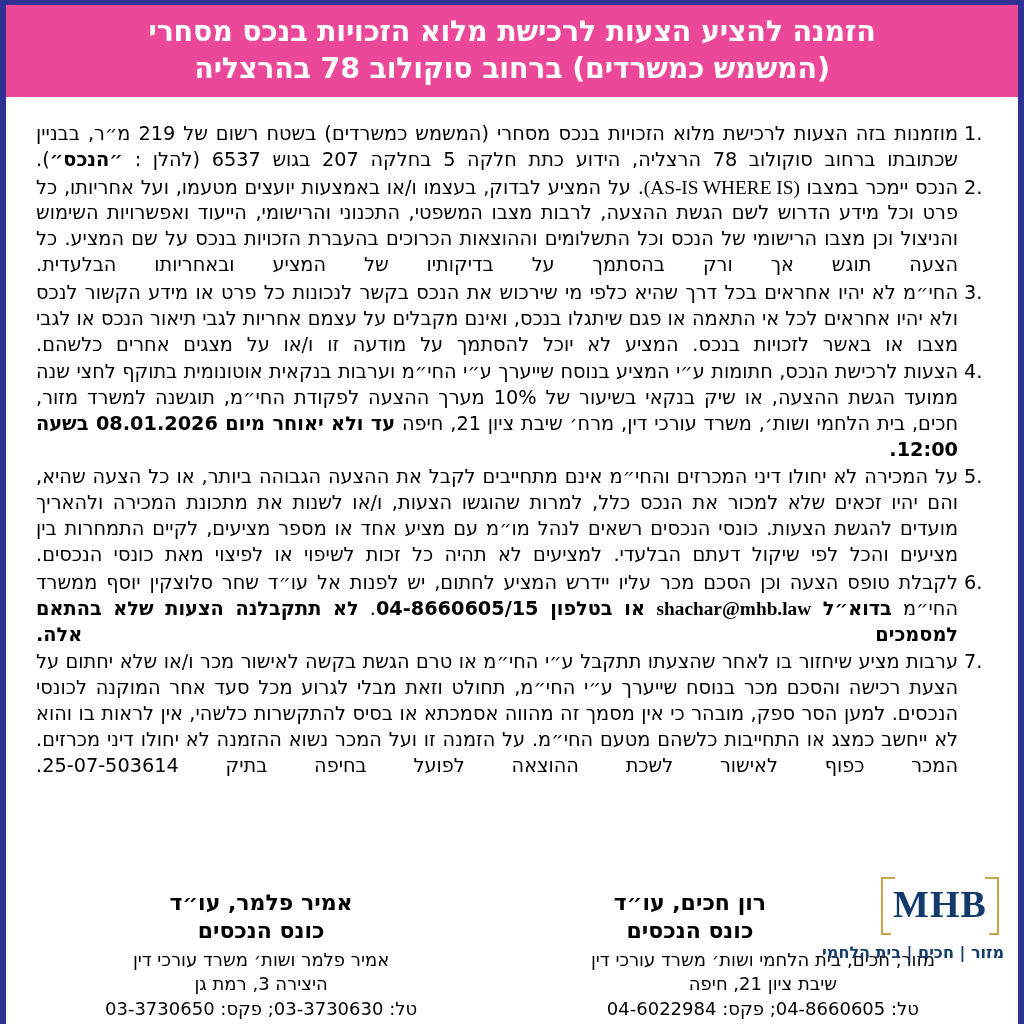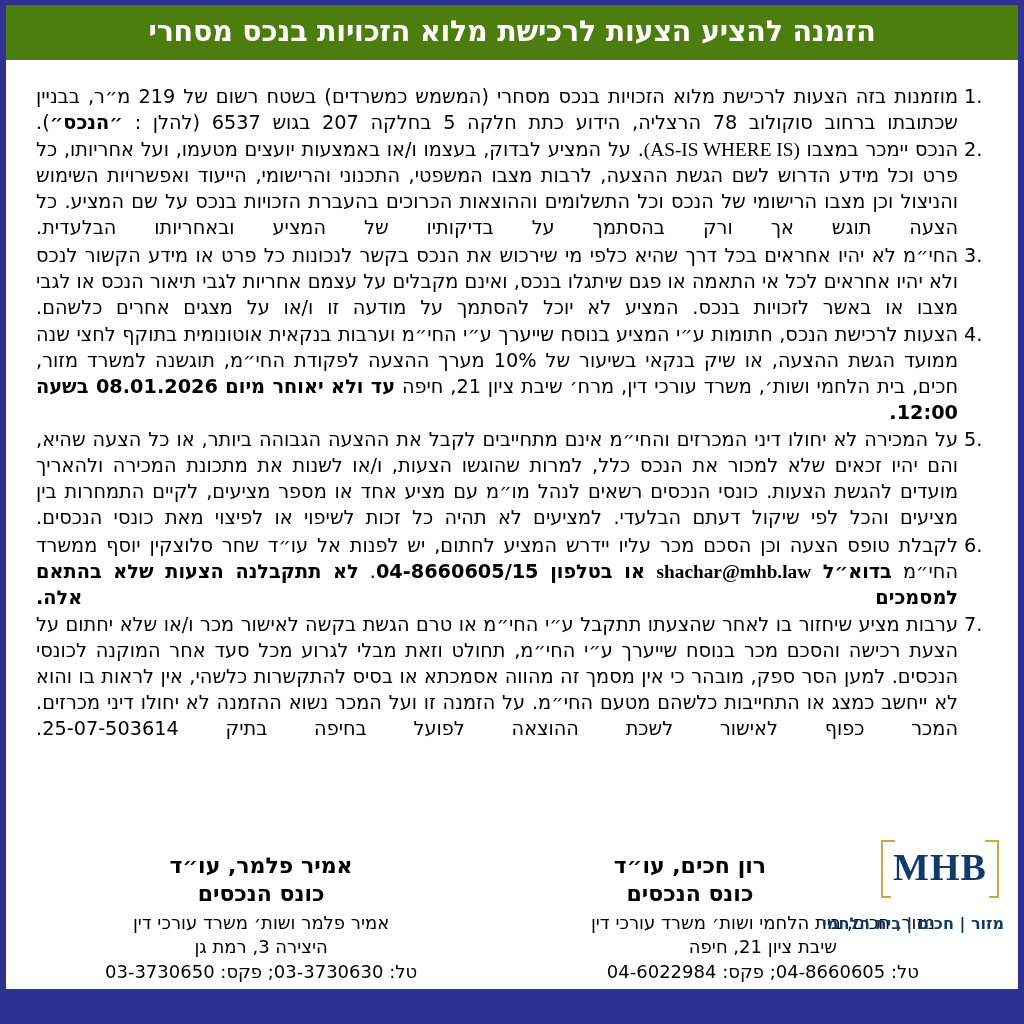--- a/index.html
+++ b/index.html
@@ -12,21 +12,21 @@
     width: 1024px;
     height: 1024px;
     box-sizing: border-box;
     background: #2e3192;
     padding: 5px 6px 6px 6px;
     font-family: "DejaVu Sans", "Liberation Sans", sans-serif;
     overflow: hidden;
     position: relative;
   }
   .banner {
-    background: #4d7c0f;
+    background: #ec4899;
     color: #ffffff;
     text-align: center;
     padding: 8px 40px 10px 40px;
     box-sizing: border-box;
     direction: rtl;
   }
   .banner-line {
     font-size: 28.5px;
     font-weight: 700;
     line-height: 1.30;
@@ -131,21 +131,21 @@
   .mhb-logo {
     width: 128px;
     flex: 0 0 128px;
     text-align: center;
     position: relative;
   }
   .mhb-frame {
     position: relative;
     width: 118px;
     height: 58px;
-    margin: 16px auto;
+    margin: 8px auto;
   }
   .mhb-frame .bracket {
     position: absolute;
     inset: 0;
     border: 2px solid #c9a84c;
     border-top-color: #c9a84c;
     box-sizing: border-box;
   }
   .mhb-frame .gapTop {
     position: absolute;
@@ -213,20 +213,21 @@
     font-weight: 600;
   }
 </style>
 </head>
 <body>
 
 <div id="page">
 
   <div class="banner">
     <div class="banner-line">הזמנה להציע הצעות לרכישת מלוא הזכויות בנכס מסחרי</div>
+    <div class="banner-line">(המשמש כמשרדים) ברחוב סוקולוב 78 בהרצליה</div>
   </div>
 
   <div class="sheet">
 
     <ol class="clauses" id="clause-list">
         <li><span>מוזמנות בזה הצעות לרכישת מלוא הזכויות בנכס מסחרי (המשמש כמשרדים) בשטח רשום של 219 מ״ר, בבניין שכתובתו ברחוב סוקולוב 78 הרצליה, הידוע כתת חלקה 5 בחלקה 207 בגוש 6537 (להלן : </span><span class="b">״הנכס״</span><span>).</span></li>
         <li><span>הנכס יימכר במצבו </span><span class="ltr serif">(AS-IS WHERE IS)</span><span>. על המציע לבדוק, בעצמו ו/או באמצעות יועצים מטעמו, ועל אחריותו, כל פרט וכל מידע הדרוש לשם הגשת ההצעה, לרבות מצבו המשפטי, התכנוני והרישומי, הייעוד ואפשרויות השימוש והניצול וכן מצבו הרישומי של הנכס וכל התשלומים וההוצאות הכרוכים בהעברת הזכויות בנכס על שם המציע. כל הצעה תוגש אך ורק בהסתמך על בדיקותיו של המציע ובאחריותו הבלעדית.</span></li>
         <li><span>החי״מ לא יהיו אחראים בכל דרך שהיא כלפי מי שירכוש את הנכס בקשר לנכונות כל פרט או מידע הקשור לנכס ולא יהיו אחראים לכל אי התאמה או פגם שיתגלו בנכס, ואינם מקבלים על עצמם אחריות לגבי תיאור הנכס או לגבי מצבו או באשר לזכויות בנכס. המציע לא יוכל להסתמך על מודעה זו ו/או על מצגים אחרים כלשהם.</span></li>
         <li><span>הצעות לרכישת הנכס, חתומות ע״י המציע בנוסח שייערך ע״י החי״מ וערבות בנקאית אוטונומית בתוקף לחצי שנה ממועד הגשת ההצעה, או שיק בנקאי בשיעור של 10% מערך ההצעה לפקודת החי״מ, תוגשנה למשרד מזור, חכים, בית הלחמי ושות׳, משרד עורכי דין, מרח׳ שיבת ציון 21, חיפה </span><span class="b">עד ולא יאוחר מיום 08.01.2026 בשעה 12:00.</span></li>
         <li><span>על המכירה לא יחולו דיני המכרזים והחי״מ אינם מתחייבים לקבל את ההצעה הגבוהה ביותר, או כל הצעה שהיא, והם יהיו זכאים שלא למכור את הנכס כלל, למרות שהוגשו הצעות, ו/או לשנות את מתכונת המכירה ולהאריך מועדים להגשת הצעות. כונסי הנכסים רשאים לנהל מו״מ עם מציע אחד או מספר מציעים, לקיים התמחרות בין מציעים והכל לפי שיקול דעתם הבלעדי. למציעים לא תהיה כל זכות לשיפוי או לפיצוי מאת כונסי הנכסים.</span></li>

